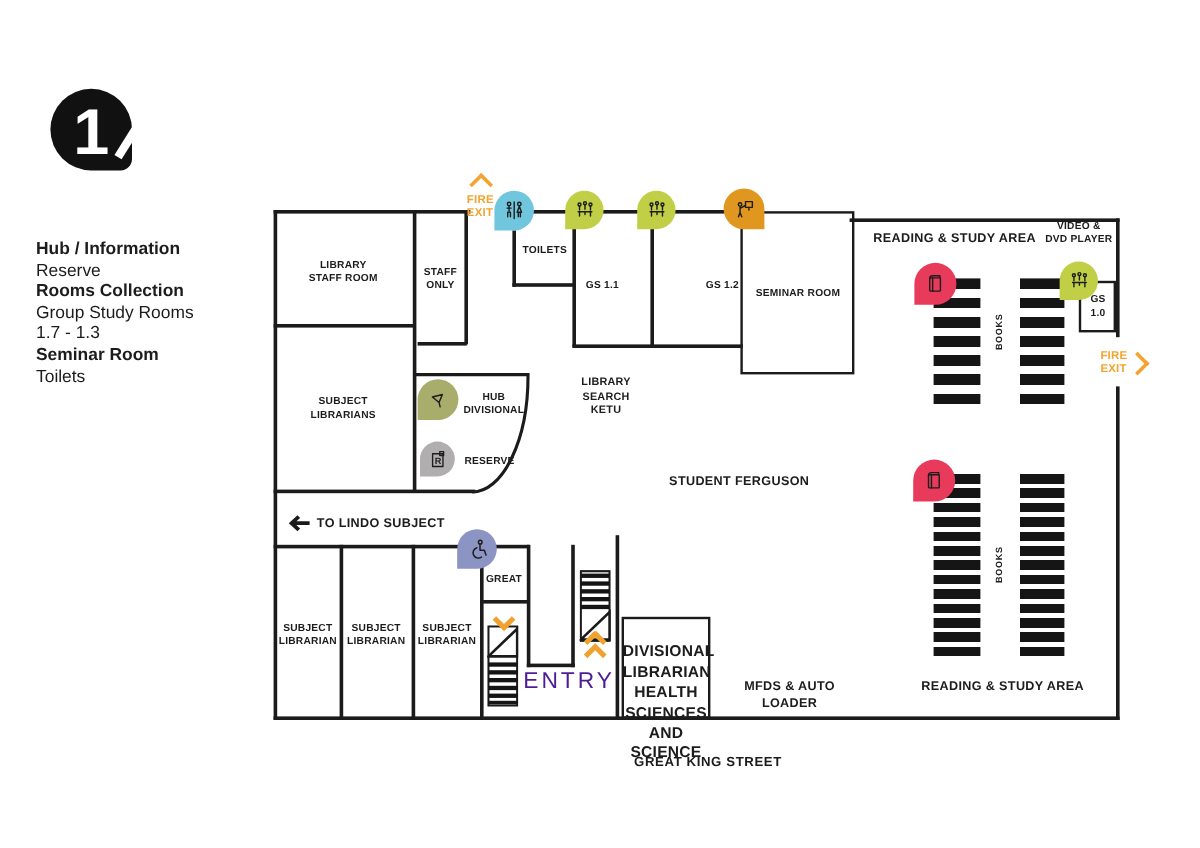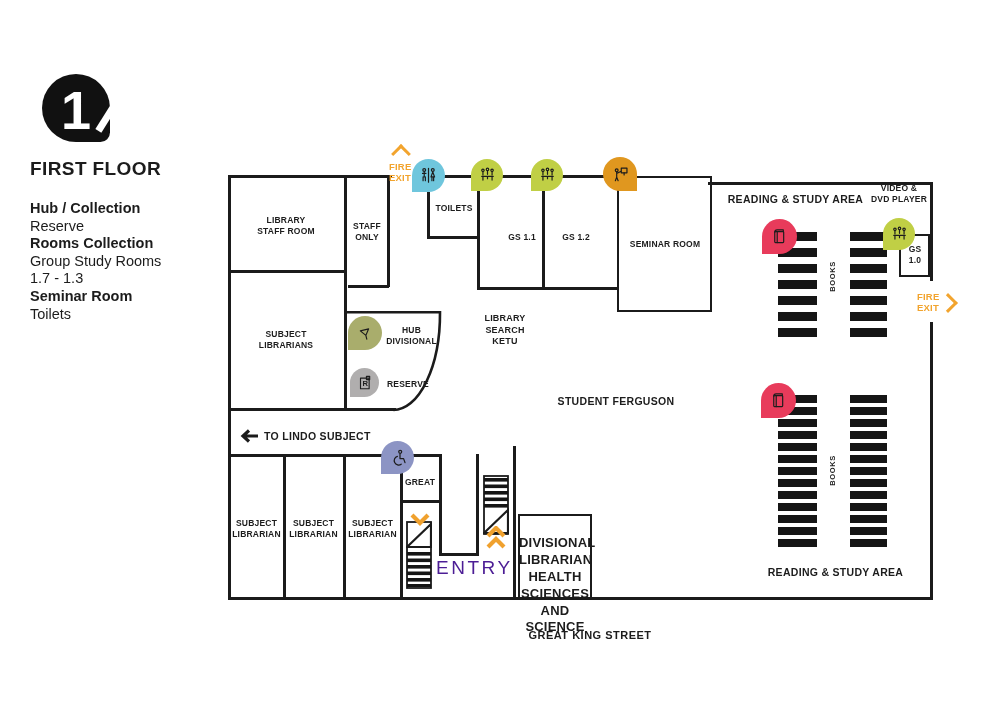--- a/index.html
+++ b/index.html
@@ -47,23 +47,22 @@
 </style>
 </head>
 <body>
 
 <div class="canvas">
 
   <div class="logo">
     <span class="notch"></span>
     <span class="digit">1</span>
   </div>
-  <div class="title">FIRST FLOOR</div>
   <div class="legend">
-    <div class="b">Hub / Collection</div>
+    <div class="b">Hub / Information</div>
     <div>Reserve</div>
     <div class="b">Rooms Collection</div>
     <div>Group Study Rooms</div>
     <div>1.7 - 1.3</div>
     <div class="b">Seminar Room</div>
     <div>Toilets</div>
   </div>
 
   <div id="walls">
       <div class="w" style="left: 228px; top: 175px; width: 3px; height: 425px;"></div>
@@ -238,22 +237,22 @@
   <svg class="svgabs" style="left:239px;top:428px;" width="20" height="16" viewBox="0 0 20 16">
     <path d="M19 8 H5 M10 2.5 L4 8 L10 13.5" fill="none" stroke="#1b1b1b" stroke-width="3.2"></path>
   </svg>
   <div class="lbl big" style="left:264px;top:430px;text-align:left;">TO LINDO SUBJECT</div>
 
   <div class="lbl" style="left:232px;top:215px;width:108px;">LIBRARY
 STAFF ROOM</div>
   <div class="lbl" style="left:346px;top:221px;width:42px;">STAFF
 ONLY</div>
   <div class="lbl" style="left:431px;top:203px;width:46px;">TOILETS</div>
-  <div class="lbl" style="left:500px;top:232px;width:44px;">GS 1.1</div>
-  <div class="lbl" style="left:554px;top:232px;width:44px;">GS 1.2</div>
+  <div class="lbl" style="left:480px;top:232px;width:44px;">GS 1.1</div>
+  <div class="lbl" style="left:580px;top:232px;width:44px;">GS 1.2</div>
   <div class="lbl" style="left:621px;top:239px;width:88px;">SEMINAR ROOM</div>
   <div class="lbl" style="left:232px;top:329px;width:108px;">SUBJECT
 LIBRARIANS</div>
   <div class="lbl" style="left:384px;top:325px;width:55px;">HUB
 DIVISIONAL</div>
   <div class="lbl" style="left:387px;top:379px;width:50px;text-align:left;">RESERVE</div>
   <div class="lbl" style="left:476px;top:313px;width:58px;font-size:9px;">LIBRARY
 SEARCH
 KETU</div>
   <div class="lbl big" style="left:538px;top:395px;width:156px;">STUDENT FERGUSON</div>
@@ -266,16 +265,17 @@
   <div class="lbl" style="left:230px;top:518px;width:53px;">SUBJECT
 LIBRARIAN</div>
   <div class="lbl" style="left:287px;top:518px;width:53px;">SUBJECT
 LIBRARIAN</div>
   <div class="lbl" style="left:346px;top:518px;width:53px;">SUBJECT
 LIBRARIAN</div>
   <div class="lbl" style="left:519px;top:535px;width:72px;font-size:13px;">DIVISIONAL
 LIBRARIAN
 HEALTH SCIENCES
 AND SCIENCE</div>
+  <div class="lbl big" style="left:598px;top:566px;width:120px;">MFDS &amp; AUTO LOADER</div>
   <div class="lbl big" style="left:758px;top:566px;width:155px;">READING &amp; STUDY AREA</div>
   <div class="lbl big" style="left:505px;top:628px;width:170px;font-size:11px;letter-spacing:.5px;">GREAT KING STREET</div>
 
 </div>
 
 </body></html>

